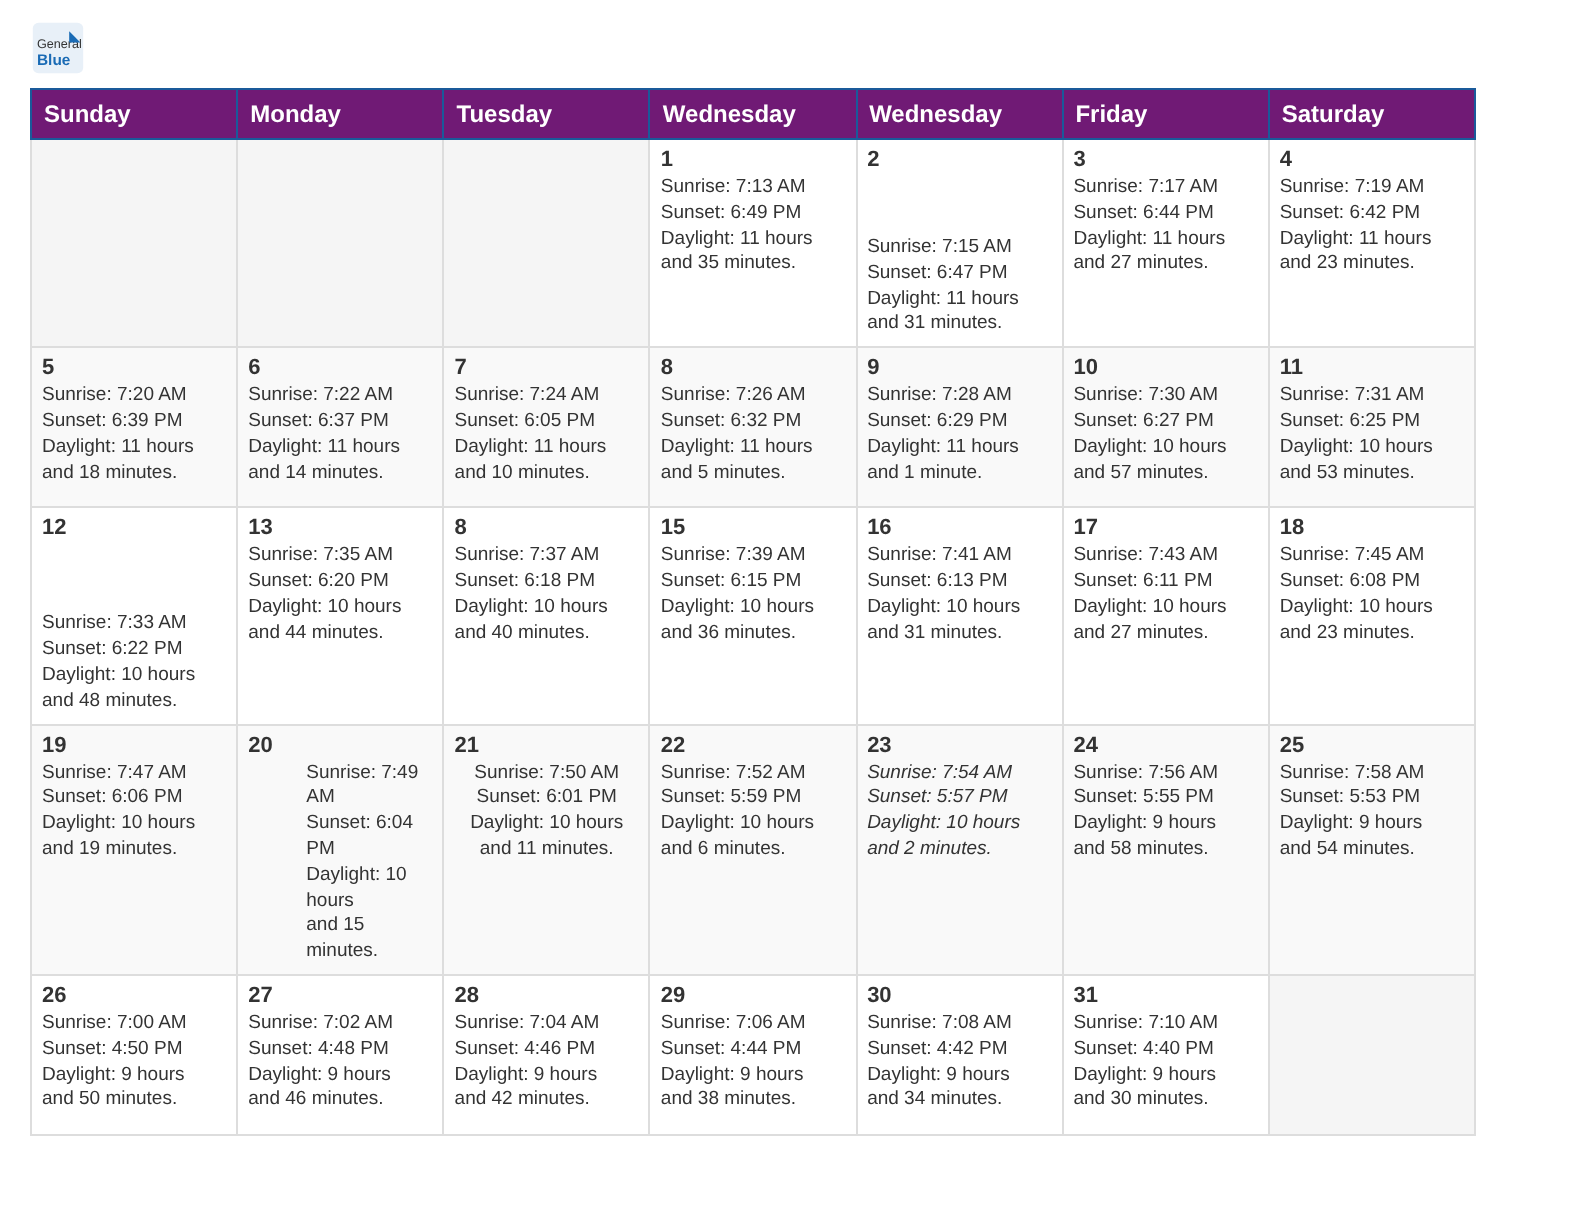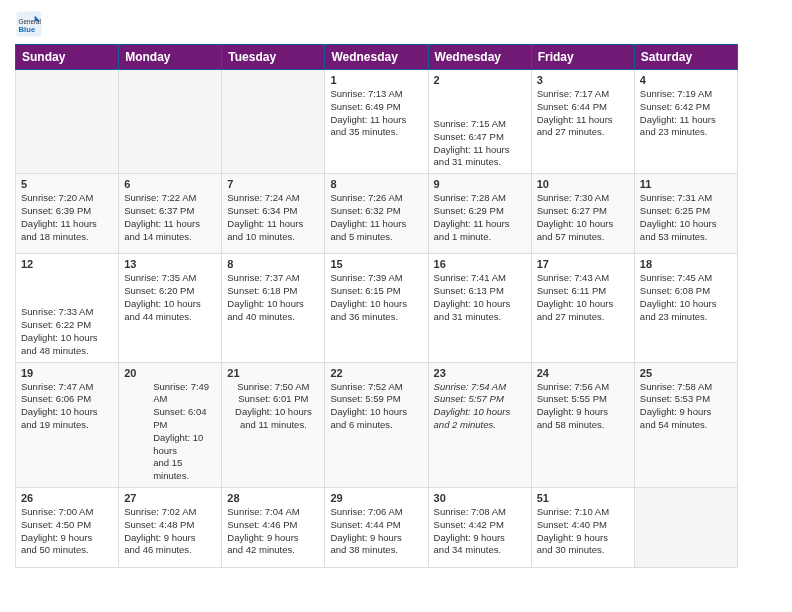--- a/index.html
+++ b/index.html
@@ -170,21 +170,21 @@
           <td>
             <span class="day-num">6</span>
             <div class="day-info" style="white-space: pre-line;">Sunrise: 7:22 AM
 Sunset: 6:37 PM
 Daylight: 11 hours
 and 14 minutes.</div>
           </td>
           <td>
             <span class="day-num">7</span>
             <div class="day-info" style="white-space: pre-line;">Sunrise: 7:24 AM
-Sunset: 6:34 PM
+Sunset: 6:05 PM
 Daylight: 11 hours
 and 10 minutes.</div>
           </td>
           <td>
             <span class="day-num">8</span>
             <div class="day-info" style="white-space: pre-line;">Sunrise: 7:26 AM
 Sunset: 6:32 PM
 Daylight: 11 hours
 and 5 minutes.</div>
           </td>
@@ -342,21 +342,21 @@
 and 38 minutes.</div>
           </td>
           <td>
             <span class="day-num">30</span>
             <div class="day-info" style="white-space: pre-line;">Sunrise: 7:08 AM
 Sunset: 4:42 PM
 Daylight: 9 hours
 and 34 minutes.</div>
           </td>
           <td>
-            <span class="day-num">51</span>
+            <span class="day-num">31</span>
             <div class="day-info" style="white-space: pre-line;">Sunrise: 7:10 AM
 Sunset: 4:40 PM
 Daylight: 9 hours
 and 30 minutes.</div>
           </td>
           <td class="empty"></td>
         </tr>
       </tbody>
   </table>
 </div>

